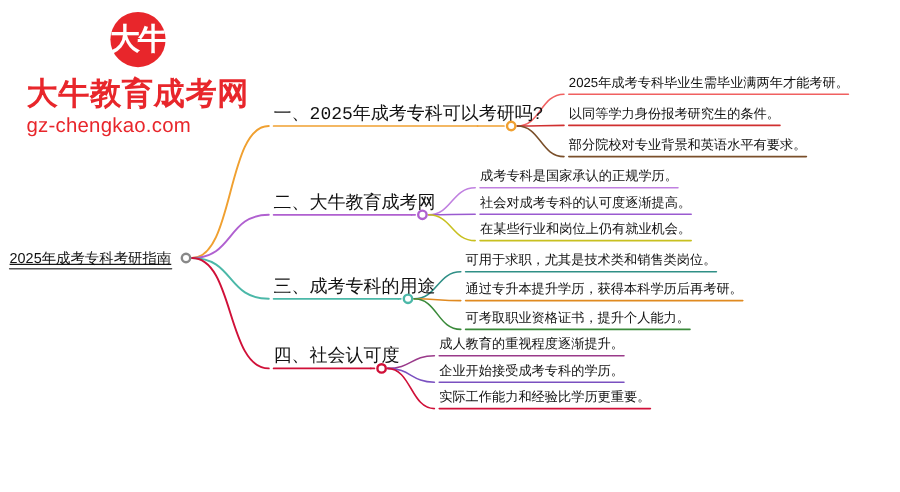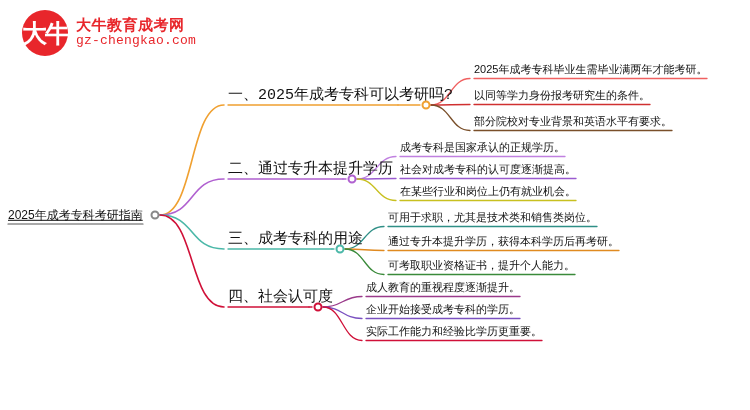--- a/index.html
+++ b/index.html
@@ -21,20 +21,21 @@
   }
 
   
   .logo-bar {
     position: absolute;
     left: 22px;
     top: 10px;
     display: flex;
     align-items: center;
     gap: 8px;
+    flex-direction: column;
   }
   .logo-mark {
     width: 46px;
     height: 46px;
     border-radius: 50%;
     background: #e8262b;
     position: relative;
     display: flex;
     align-items: center;
     justify-content: center;
@@ -48,31 +49,31 @@
     letter-spacing: -2px;
     font-family: "Liberation Serif", serif;
   }
   .logo-text {
     display: flex;
     flex-direction: column;
     justify-content: center;
   }
   .logo-title {
     color: #e8262b;
-    font-size: 15px;
+    font-size: 26px;
     font-weight: bold;
     line-height: 1.15;
     letter-spacing: 0.5px;
   }
   .logo-sub {
     color: #e8262b;
-    font-size: 13px;
+    font-size: 17px;
     line-height: 1.3;
     letter-spacing: 0.2px;
-    font-family: Liberation Mono, monospace;
+    font-family: Liberation Sans, sans-serif;
   }
 
   
   svg.links {
     position: absolute;
     left: 0;
     top: 0;
     width: 750px;
     height: 410px;
     pointer-events: none;
@@ -163,21 +164,21 @@
       <path d="M 323 307 C 342.5 307, 342.5 340.5, 362 340.5" stroke="#d01038" fill="none" stroke-width="1.3" stroke-linecap="round"></path>
     </svg>
   <div id="node-layer">
       <div class="node root" style="left: 8px; top: 215px;">2025年成考专科考研指南</div>
       <div class="dot" style="left: 155px; top: 215px; border-color: rgb(136, 136, 136);"></div>
       <div class="node branch" style="left: 228px; top: 96px;">一、2025年成考专科可以考研吗?</div>
       <div class="dot" style="left: 426px; top: 105px; border-color: rgb(240, 160, 48);"></div>
       <div class="node leaf" style="left: 474px; top: 70px;">2025年成考专科毕业生需毕业满两年才能考研。</div>
       <div class="node leaf" style="left: 474px; top: 96px;">以同等学力身份报考研究生的条件。</div>
       <div class="node leaf" style="left: 474px; top: 122px;">部分院校对专业背景和英语水平有要求。</div>
-      <div class="node branch" style="left: 228px; top: 170px;">二、通过专升本提升学历</div>
+      <div class="node branch" style="left: 228px; top: 170px;">二、大牛教育成考网</div>
       <div class="dot" style="left: 352px; top: 179px; border-color: rgb(176, 96, 208);"></div>
       <div class="node leaf" style="left: 400px; top: 148px;">成考专科是国家承认的正规学历。</div>
       <div class="node leaf" style="left: 400px; top: 170px;">社会对成考专科的认可度逐渐提高。</div>
       <div class="node leaf" style="left: 400px; top: 192px;">在某些行业和岗位上仍有就业机会。</div>
       <div class="node branch" style="left: 228px; top: 240px;">三、成考专科的用途</div>
       <div class="dot" style="left: 340px; top: 249px; border-color: rgb(75, 184, 168);"></div>
       <div class="node leaf" style="left: 388px; top: 218px;">可用于求职，尤其是技术类和销售类岗位。</div>
       <div class="node leaf" style="left: 388px; top: 242px;">通过专升本提升学历，获得本科学历后再考研。</div>
       <div class="node leaf" style="left: 388px; top: 266px;">可考取职业资格证书，提升个人能力。</div>
       <div class="node branch" style="left: 228px; top: 298px;">四、社会认可度</div>

